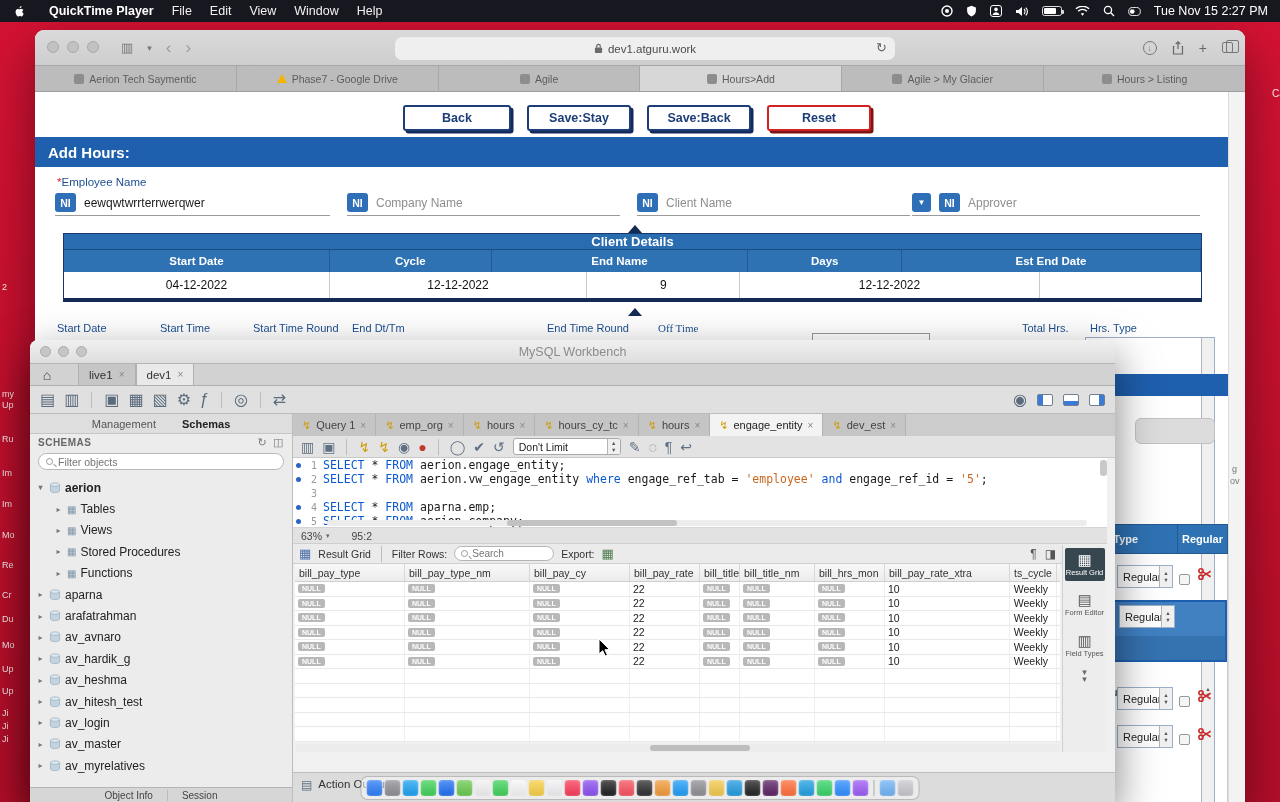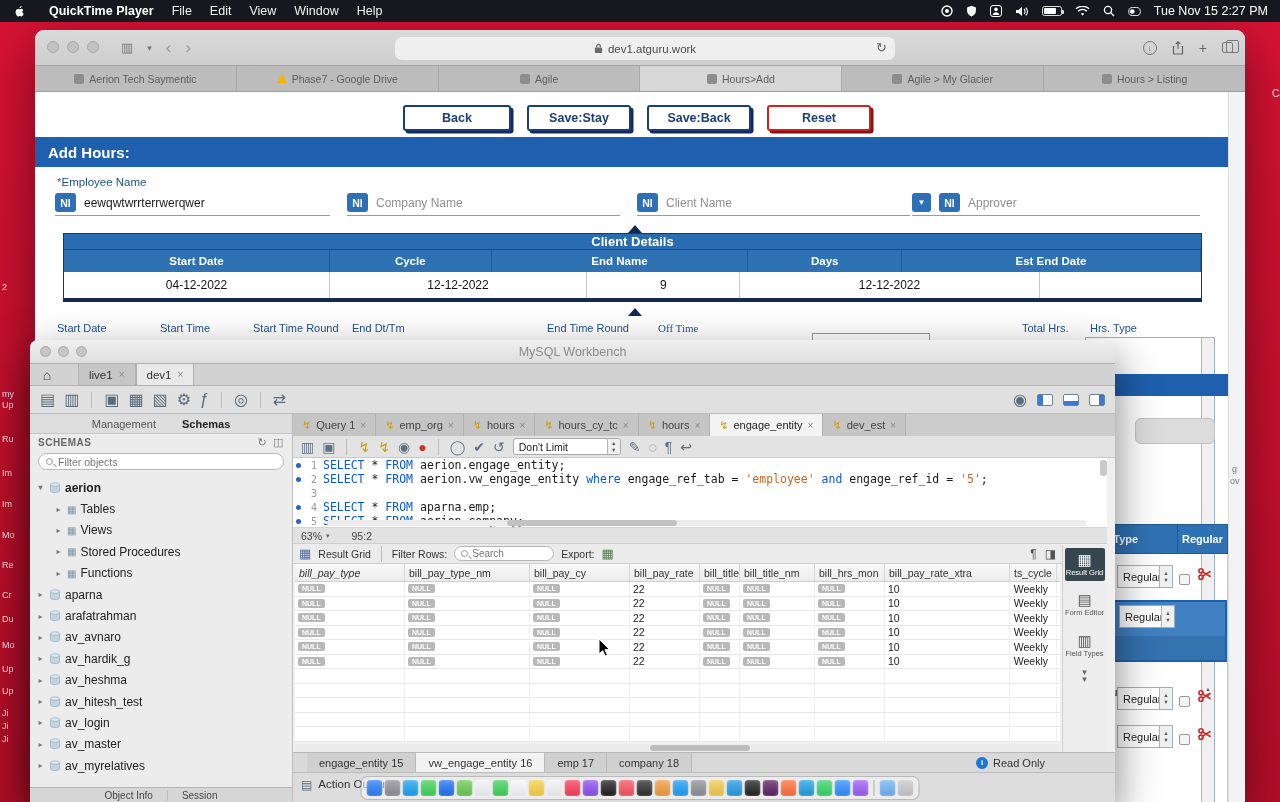--- a/index.html
+++ b/index.html
@@ -734,21 +734,21 @@
           <input placeholder="Search" style="">
         </span>
         <span>Export:</span>
         <span class="gridic" style="color:#4f7d4f">▦</span>
         <span class="rend">
           <span>¶</span>
           <span>◨</span>
         </span>
       </div>
       <div class="grid-head" id="grid-head">
-          <span class="gh-cell" style="width: 110px; font-style: italic;">bill_pay_type</span>
+          <span class="gh-cell" style="width: 110px;">bill_pay_type</span>
           <span class="gh-cell" style="width: 125px;">bill_pay_type_nm</span>
           <span class="gh-cell" style="width: 100px;">bill_pay_cy</span>
           <span class="gh-cell" style="width: 70px;">bill_pay_rate</span>
           <span class="gh-cell" style="width: 40px;">bill_title</span>
           <span class="gh-cell" style="width: 75px;">bill_title_nm</span>
           <span class="gh-cell" style="width: 70px;">bill_hrs_mon</span>
           <span class="gh-cell" style="width: 125px;">bill_pay_rate_xtra</span>
           <span class="gh-cell" style="width: 47px;">ts_cycle</span>
         </div>
       <div class="grid-body" id="grid-body">
@@ -942,30 +942,20 @@
             <span class="g-cell" style="width: 40px;"></span>
             <span class="g-cell" style="width: 75px;"></span>
             <span class="g-cell" style="width: 70px;"></span>
             <span class="g-cell" style="width: 125px;"></span>
             <span class="g-cell" style="width: 47px;"></span>
           </div>
         </div>
       <span class="g-hscroll">
           <i></i>
         </span>
-      <div class="res-tabs" id="res-tabs">
-          <div class="res-tab">engage_entity 15</div>
-          <div class="res-tab active">vw_engage_entity 16</div>
-          <div class="res-tab">emp 17</div>
-          <div class="res-tab">company 18</div>
-          <span class="readonly">
-            <span class="info-ic">i</span>
-            <span>Read Only</span>
-          </span>
-        </div>
       <div class="action-bar">
         <span class="doc">▤</span>
         <span>Action Output</span>
       </div>
       <div class="sp" id="sp">
           <div class="sp-btn active">
             <span class="spic">▦</span>
             <span>Result Grid</span>
           </div>
           <div class="sp-btn">

